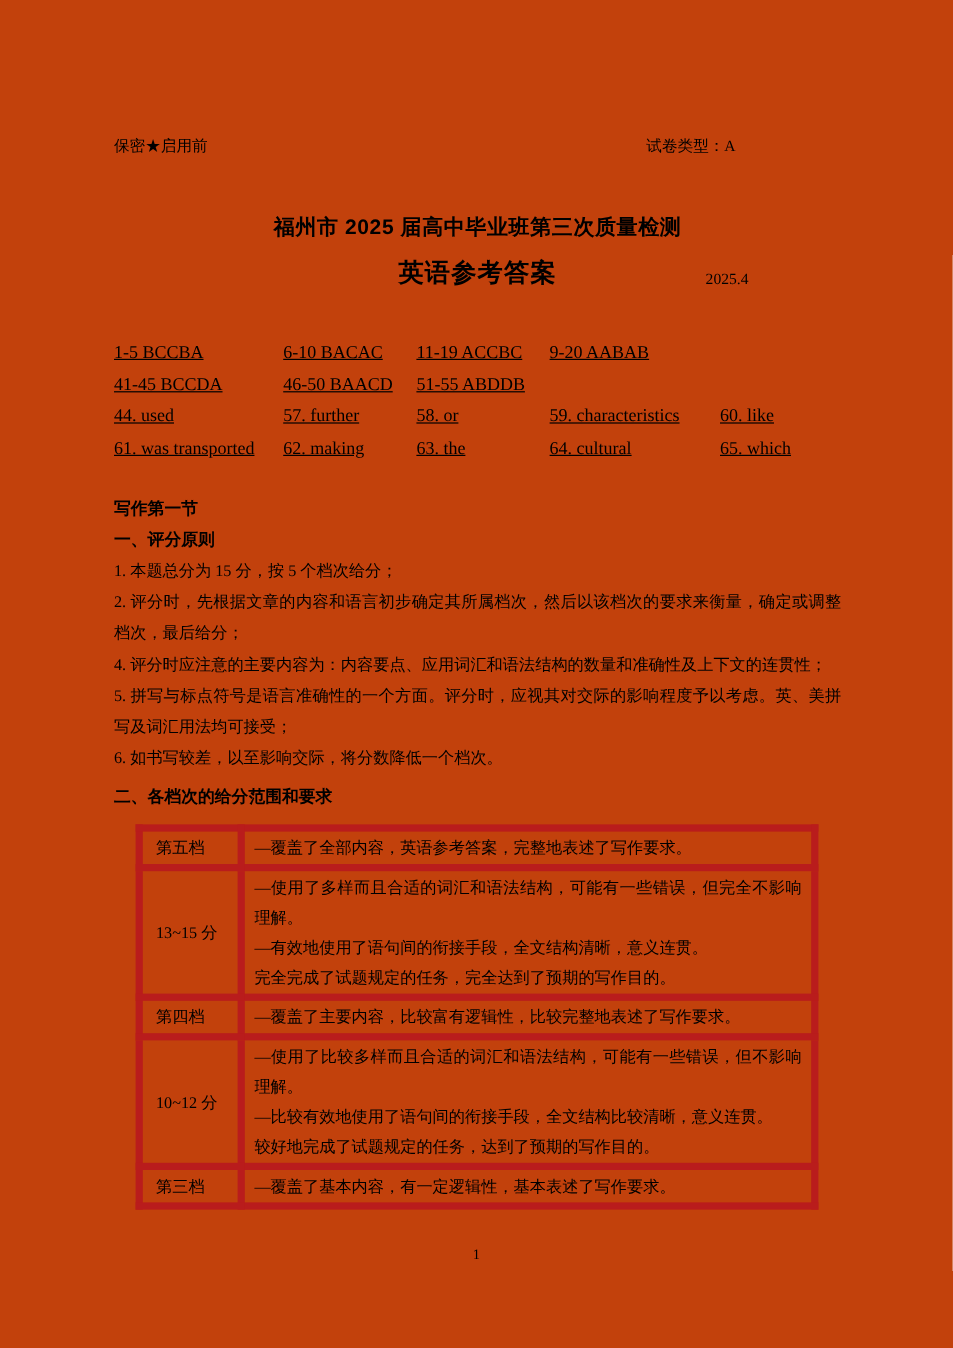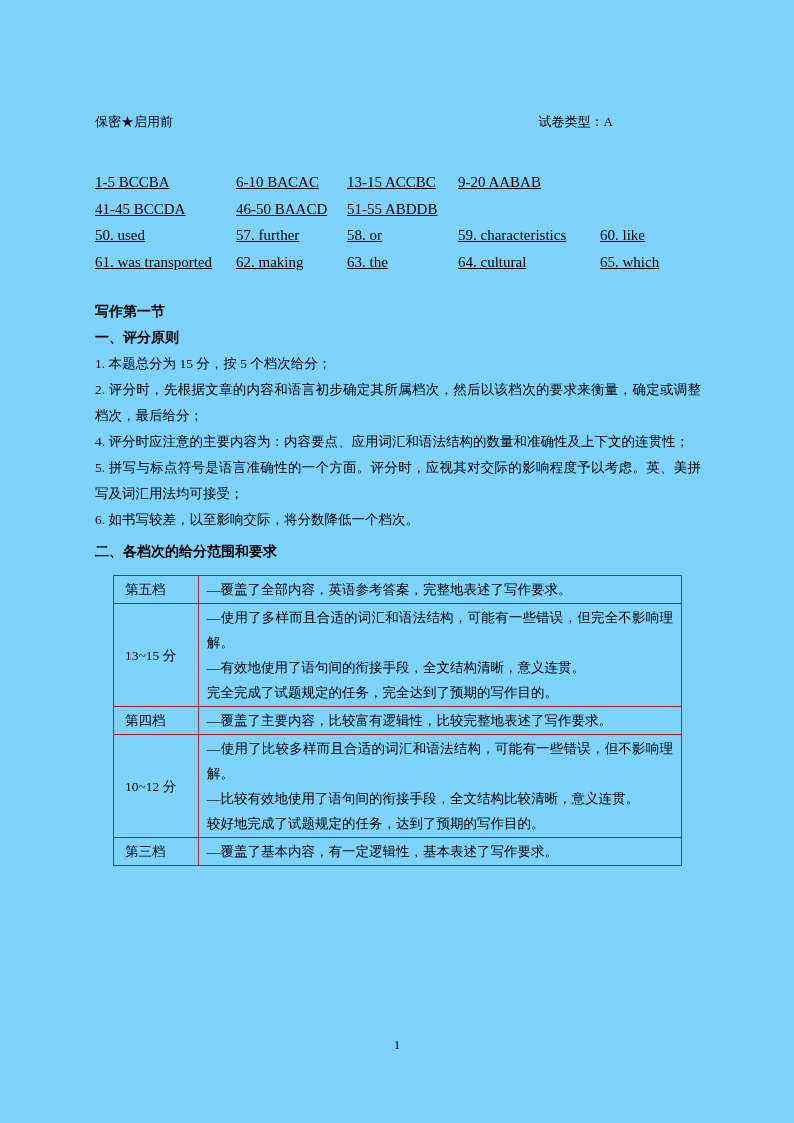--- a/index.html
+++ b/index.html
@@ -2,21 +2,21 @@
 <html><head>
 <meta charset="utf-8">
 <style>
   * { box-sizing: border-box; }
   html, body { margin: 0; padding: 0; background: #ffffff; }
   .page {
     position: relative;
     width: 794px;
     height: 1123px;
     margin: 0 auto;
-    background: #7dd3fc;
+    background: #c2410c;
     color: #000000;
     font-family: "Liberation Serif", "DejaVu Serif", serif;
     overflow: hidden;
   }
   .content {
     position: absolute;
     left: 95px;
     top: 0;
     width: 606px;
   }
@@ -87,21 +87,21 @@
   }
   .bands-heading-gap { margin-top: 5px; }
   .bands-table {
     margin-top: 10px;
     margin-left: 18px;
     width: 569px;
     border-collapse: collapse;
     font-size: 13.5px;
   }
   .bands-table td {
-    border: 1px solid #b91c1c;
+    border: 6px solid #b91c1c;
     padding: 1px 8px;
     line-height: 25px;
     vertical-align: middle;
   }
   .band-label-cell {
     width: 85px;
     padding-left: 11px !important;
     white-space: nowrap;
   }
   .band-text-cell { text-align: justify; }
@@ -119,39 +119,44 @@
 <body>
 
 <div class="page">
   <div class="content">
 
     <div class="header-row">
       <span class="header-left">保密★启用前</span>
       <span class="header-right">试卷类型：A</span>
     </div>
 
-
+    <div class="doc-title">福州市 2025 届高中毕业班第三次质量检测</div>
+
+    <div class="subtitle-row">
+      <span class="doc-subtitle">英语参考答案</span>
+      <span class="exam-date">2025.4</span>
+    </div>
 
     <div class="answers">
       <div class="answer-row">
         <span class="answer-cell">1-5 BCCBA</span>
         <span class="answer-cell">6-10 BACAC</span>
-        <span class="answer-cell">13-15 ACCBC</span>
+        <span class="answer-cell">11-19 ACCBC</span>
         <span class="answer-cell">9-20 AABAB</span>
         <span class="answer-cell"></span>
       </div>
       <div class="answer-row">
         <span class="answer-cell">41-45 BCCDA</span>
         <span class="answer-cell">46-50 BAACD</span>
         <span class="answer-cell">51-55 ABDDB</span>
         <span class="answer-cell"></span>
         <span class="answer-cell"></span>
       </div>
       <div class="answer-row">
-        <span class="answer-cell">50. used</span>
+        <span class="answer-cell">44. used</span>
         <span class="answer-cell">57. further</span>
         <span class="answer-cell">58. or</span>
         <span class="answer-cell">59. characteristics</span>
         <span class="answer-cell">60. like</span>
       </div>
       <div class="answer-row">
         <span class="answer-cell">61. was transported</span>
         <span class="answer-cell">62. making</span>
         <span class="answer-cell">63. the</span>
         <span class="answer-cell">64. cultural</span>

